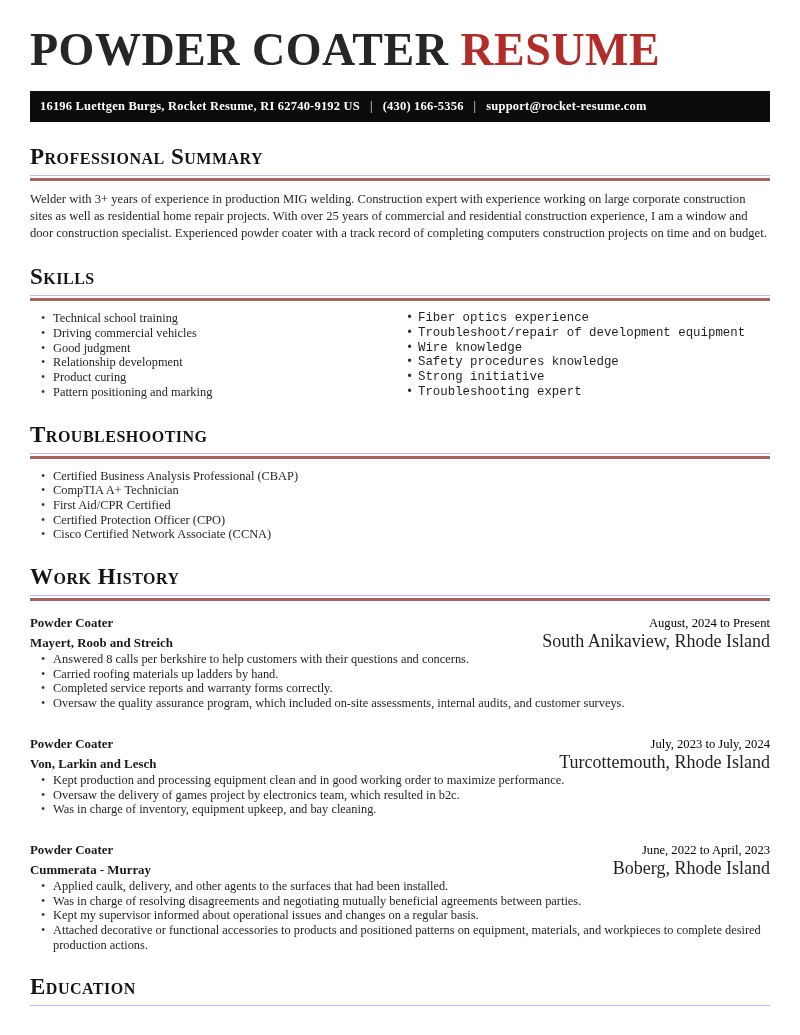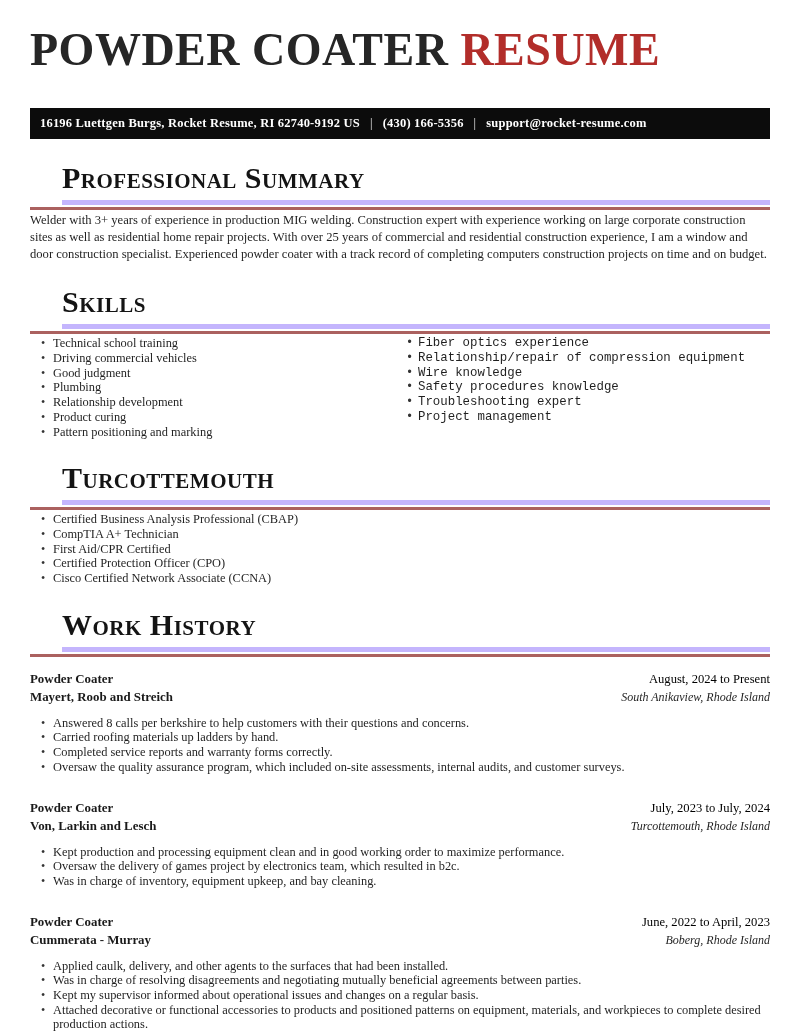--- a/index.html
+++ b/index.html
@@ -20,51 +20,50 @@
     font-size: 46px;
     font-weight: bold;
     letter-spacing: 0.5px;
     line-height: 1.05;
     color: #262626;
     white-space: nowrap;
   }
   .doc-title .title-accent { color: #b22d2a; }
 
   .contact-bar {
-    margin-top: 34px;
+    margin-top: 17px;
     background: #0c0c0c;
     color: #ffffff;
     height: 31px;
     display: flex;
     align-items: center;
     padding-left: 10px;
     font-size: 12.5px;
     font-weight: bold;
     letter-spacing: 0.2px;
   }
   .contact-bar .sep { margin: 0 10px; font-weight: normal; color: #e8e8e8; }
 
   
   .section { margin-top: 22px; }
   .section-heading {
     font-variant: small-caps;
-    font-size: 30px;
+    font-size: 23px;
     font-weight: 600;
     letter-spacing: 0.5px;
     color: #141414;
-    border-bottom: 5px solid #c4b5fd;
+    border-bottom: 1px solid #c4b5fd;
     padding-bottom: 5px;
-    margin-left: 32px;
   }
   .section-rule {
     height: 3px;
     background: #ab615f;
     margin-top: 2px;
   }
-  .section-body { margin-top: 2px; }
+  .section-body { margin-top: 10px; }
 
   .summary-text {
     font-size: 12.6px;
     line-height: 17px;
     color: #1f1f1f;
     text-align: justify;
     text-justify: inter-word;
   }
   .summary-text { text-align: left; }
 
@@ -103,25 +102,24 @@
   .job-title, .job-company {
     font-weight: bold;
     font-size: 12.9px;
     color: #1a1a1a;
   }
   .job-dates {
     font-size: 12.6px;
     color: #000000;
   }
   .job-location {
-    font-size: 12px;
-    font-style: italic;
+    font-size: 18px;
     color: #1f1f1f;
   }
-  .job-bullets { margin-top: 10px; }
+  .job-bullets { }
 </style>
 </head>
 <body>
 
 <div class="page">
   <div class="content">
 
     <h1 class="doc-title"><span>POWDER COATER </span><span class="title-accent">RESUME</span></h1>
 
     <div class="contact-bar">
@@ -142,41 +140,40 @@
 
     <div class="section">
       <div class="section-heading">Skills</div>
       <div class="section-rule"></div>
       <div class="section-body skills-cols">
         <div class="skills-col">
           <ul class="dotlist">
             <li>Technical school training</li>
             <li>Driving commercial vehicles</li>
             <li>Good judgment</li>
-            <li>Plumbing</li>
             <li>Relationship development</li>
             <li>Product curing</li>
             <li>Pattern positioning and marking</li>
           </ul>
         </div>
         <div class="skills-col right">
           <ul class="dotlist">
             <li>Fiber optics experience</li>
-            <li>Relationship/repair of compression equipment</li>
+            <li>Troubleshoot/repair of development equipment</li>
             <li>Wire knowledge</li>
             <li>Safety procedures knowledge</li>
+            <li>Strong initiative</li>
             <li>Troubleshooting expert</li>
-            <li>Project management</li>
           </ul>
         </div>
       </div>
     </div>
 
     <div class="section">
-      <div class="section-heading">Turcottemouth</div>
+      <div class="section-heading">Troubleshooting</div>
       <div class="section-rule"></div>
       <div class="section-body">
         <ul class="dotlist">
           <li>Certified Business Analysis Professional (CBAP)</li>
           <li>CompTIA A+ Technician</li>
           <li>First Aid/CPR Certified</li>
           <li>Certified Protection Officer (CPO)</li>
           <li>Cisco Certified Network Associate (CCNA)</li>
         </ul>
       </div>

